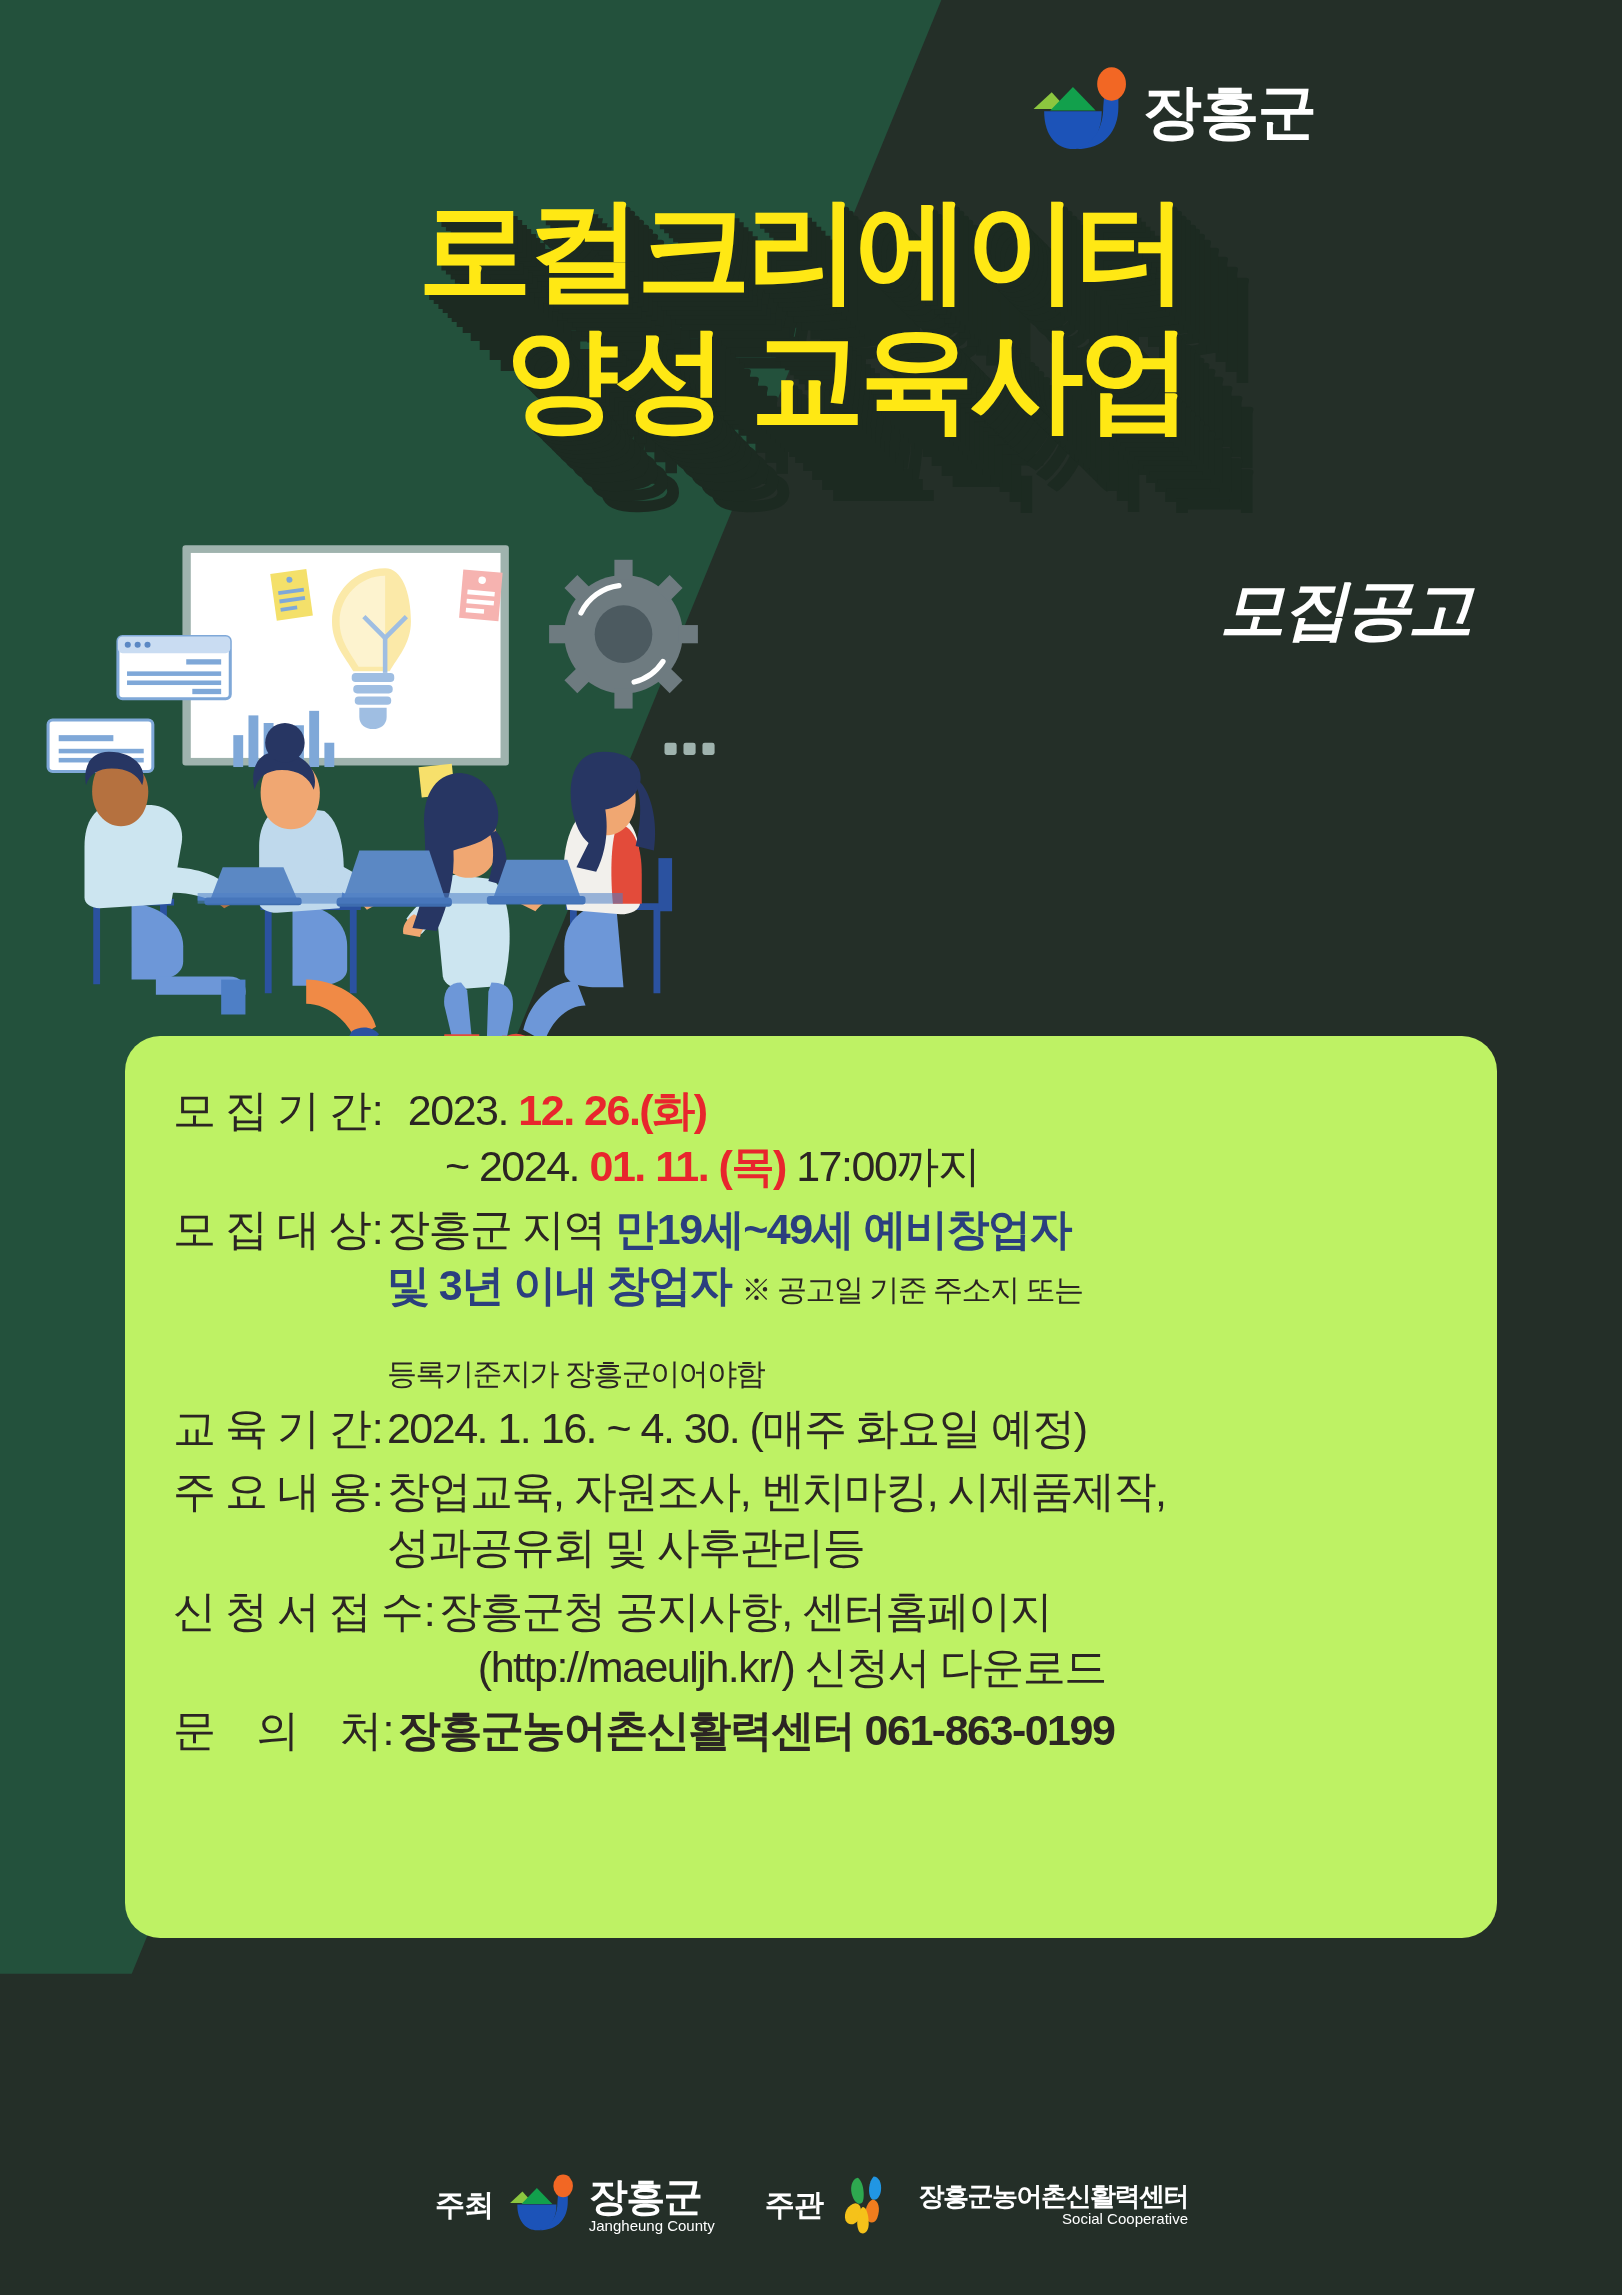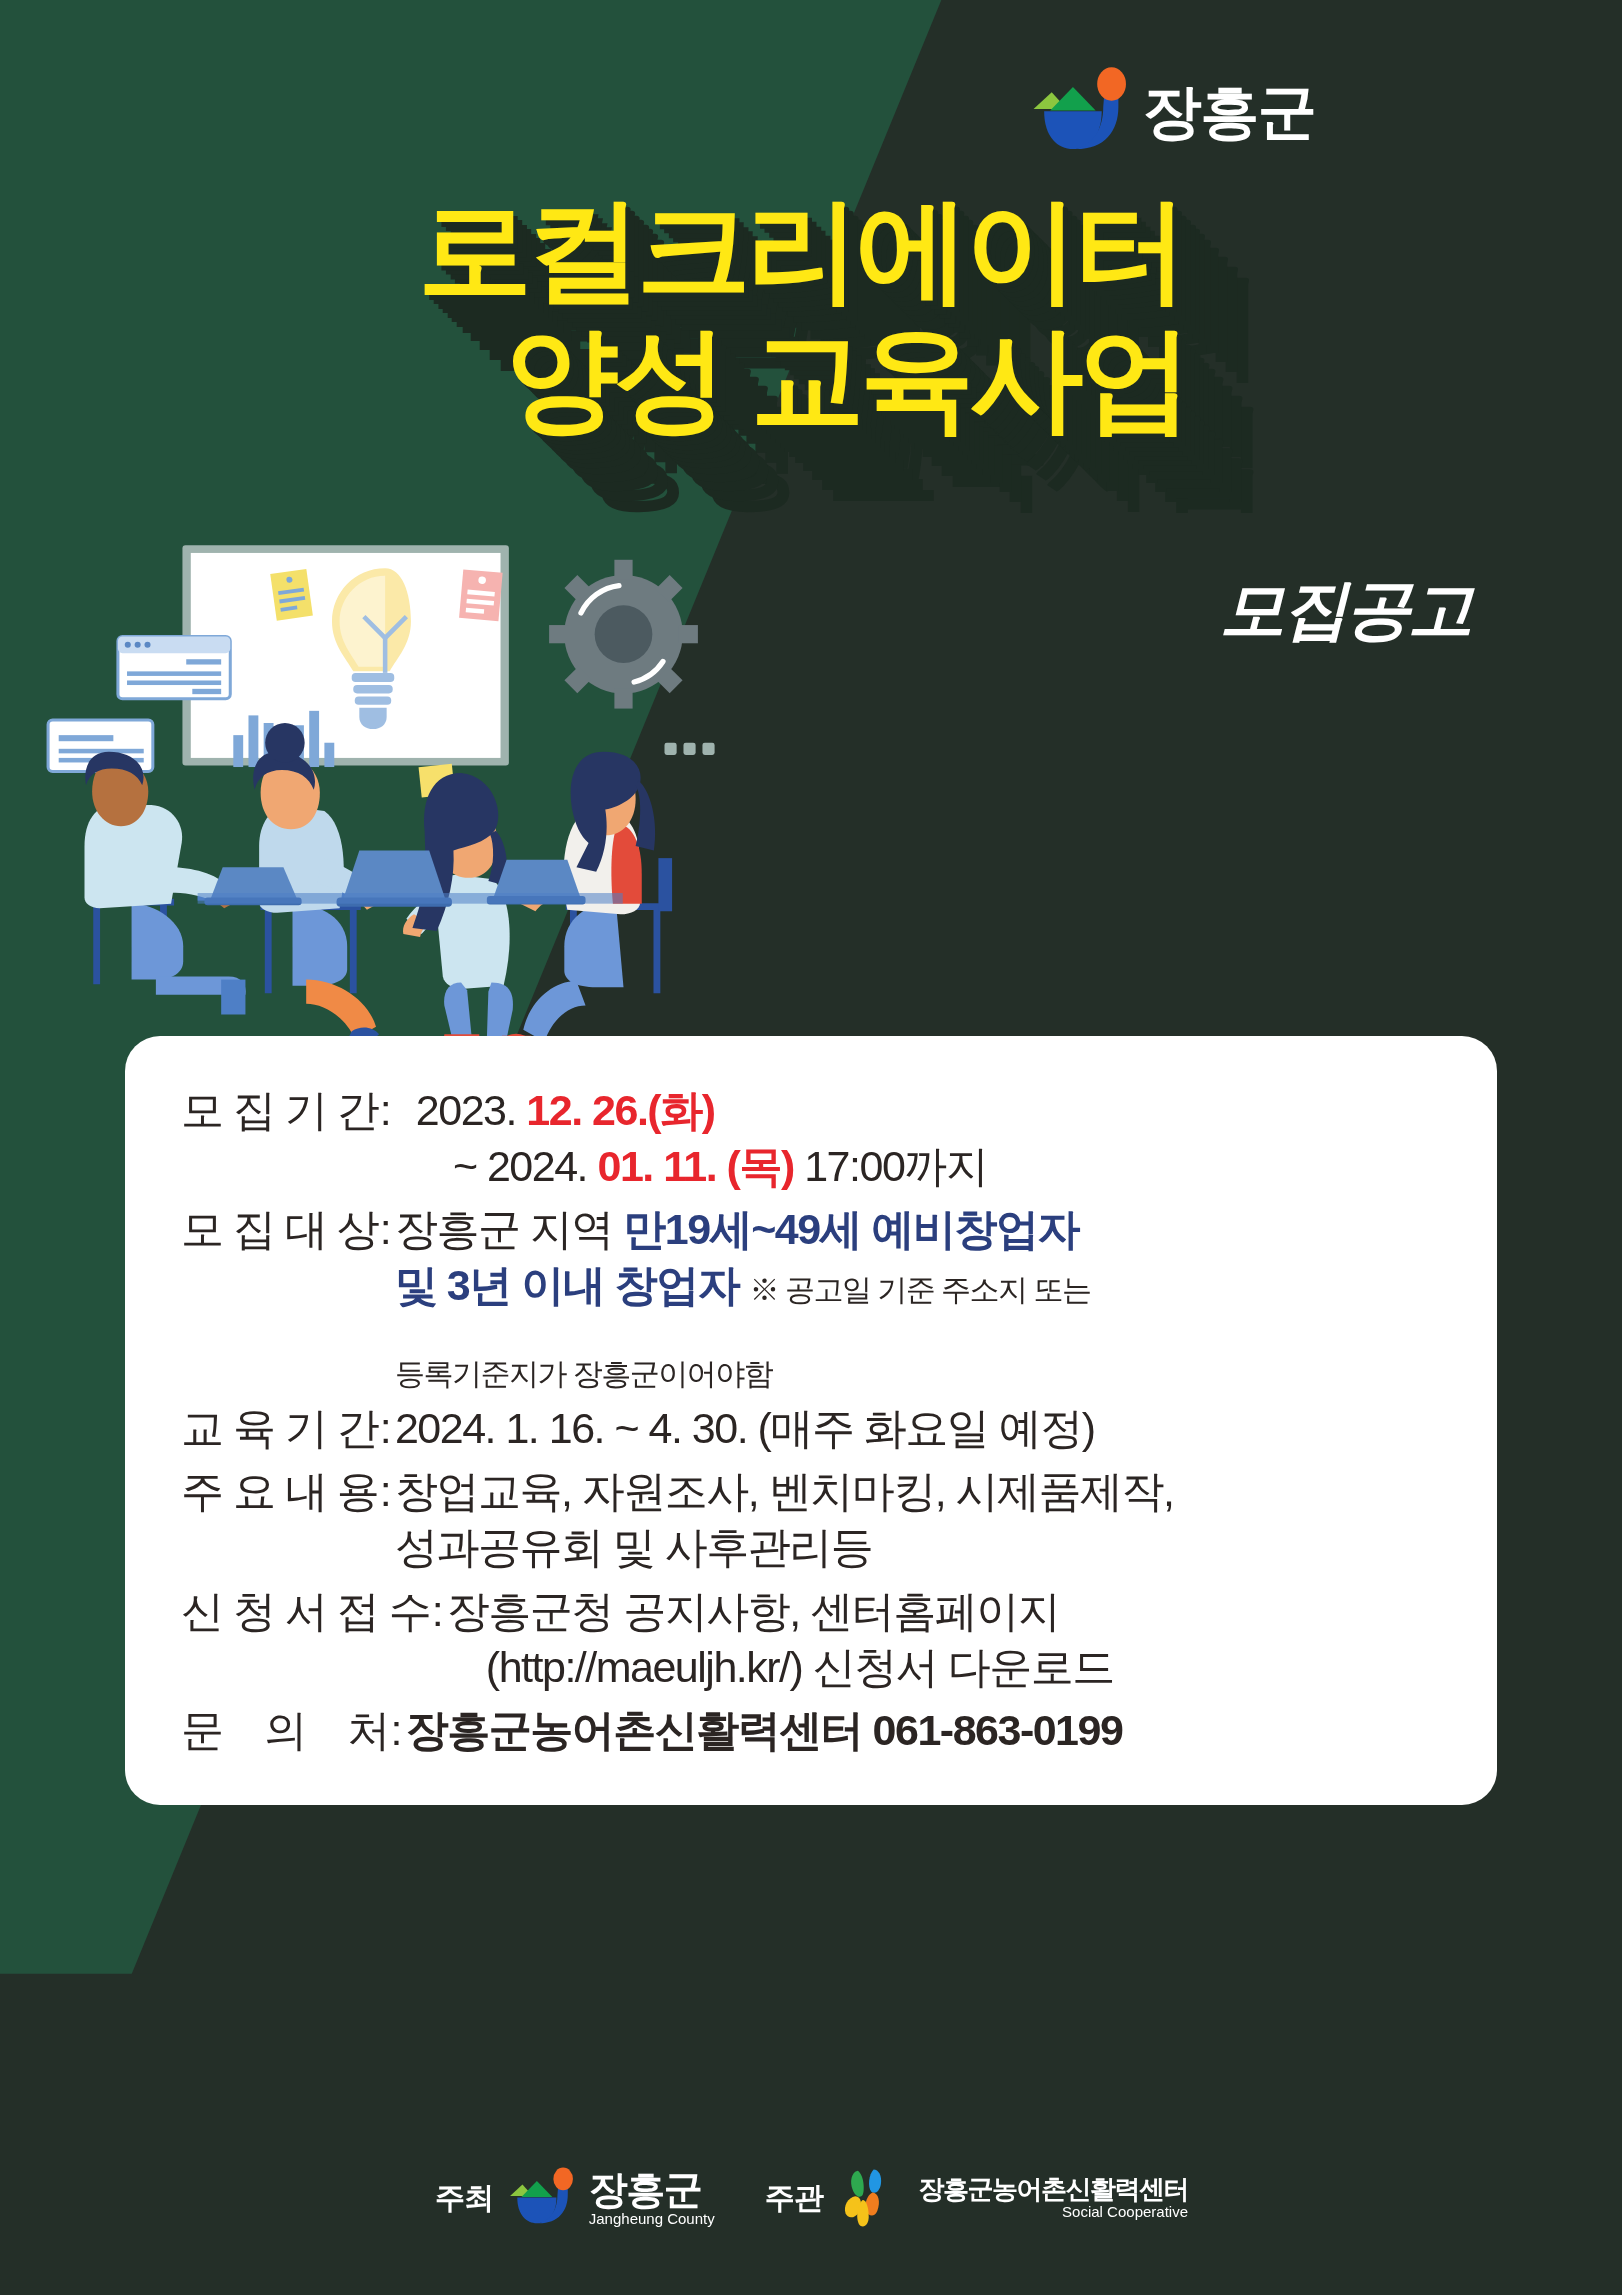--- a/index.html
+++ b/index.html
@@ -58,23 +58,23 @@
     color:#ffffff; font-size:65px; font-weight:bold;
     letter-spacing:-2.3px; white-space:nowrap;font-style:italic;
   }
 
   
   .illustration { position:absolute; left:42px; top:524px; width:706px; height:524px; }
 
   
   .info-card {
     position:absolute; left:125px; top:1036px;
-    width:1372px; height:769px;
-    background:#ffffff; border-radius:35px;
-    padding:47px 0 0 12px;
+    width:1372px; height:902px;
+    background:#bef264; border-radius:35px;
+    padding:47px 0 0 4px;
   }
   .rows { padding:0 44px; }
   .row {
     display:flex; align-items:flex-start;
     color:#2B2523; font-size:43px; line-height:1.30;
     letter-spacing:-1.5px; margin-bottom:7.6px;
   }
   .row-label {
     flex:none; white-space:pre; font-weight:normal;
     text-align:justify;
@@ -84,21 +84,21 @@
   .ln { display:block; }
   .indent { padding-left:58px; }
   .indent2 { padding-left:39px; }
   .red { color:#E8262D; font-weight:bold; }
   .navy { color:#2B3F7E; font-weight:bold; }
   .bold { font-weight:bold; }
   .small { font-size:30px;margin-top:40px; }
 
   
   .footer {
-    position:absolute; left:0; bottom:66px; width:100%;
+    position:absolute; left:0; bottom:59px; width:100%;
     display:flex; justify-content:center; align-items:center; gap:50px;
   }
   .f-group { display:flex; align-items:center; gap:13.7px; }
   .f-role { color:#ffffff; font-size:30px; font-weight:bold; letter-spacing:-0.8px; }
   .f-mark { width:68px; height:62px; position:relative; flex:none; }
   .f-names { display:flex; flex-direction:column; line-height:1.05; }
   .f-kr { color:#ffffff; font-size:39px; font-weight:bold; letter-spacing:-1.5px; white-space:nowrap; }
   .f-en { color:#ffffff; font-size:15px; letter-spacing:0px; white-space:nowrap; text-align:right; }
   .f-kr2 { color:#ffffff; font-size:26px; font-weight:bold; letter-spacing:-1.5px; white-space:nowrap; }
 </style>

